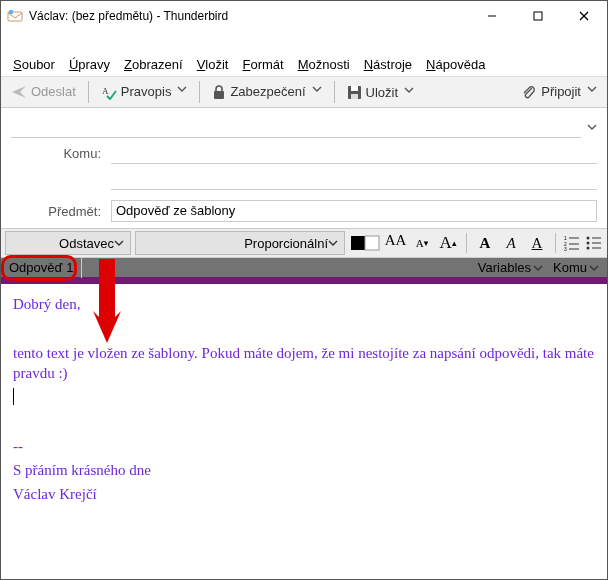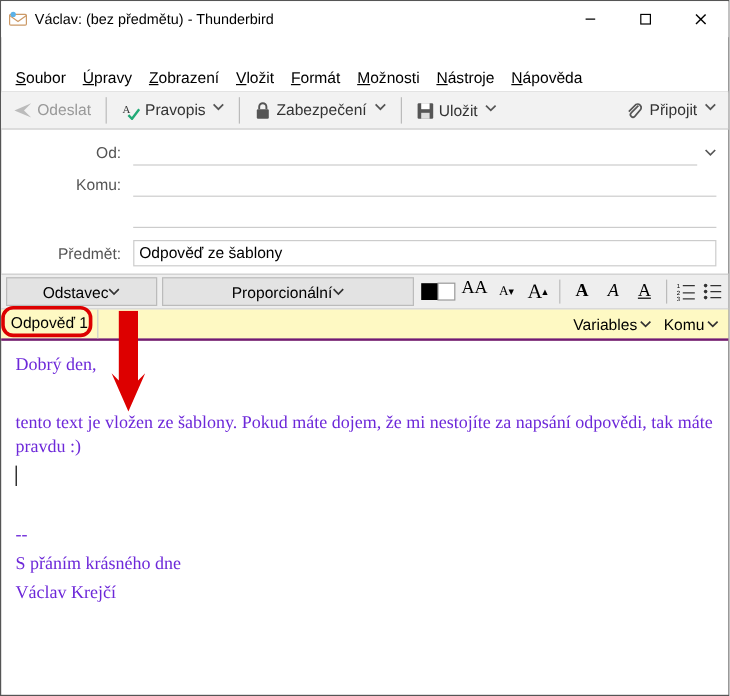--- a/index.html
+++ b/index.html
@@ -32,30 +32,30 @@
   .headers { padding: 6px 10px 4px 10px; }
   .hrow { display:flex; align-items:center; min-height:26px; }
   .hlabel { width:100px; text-align:right; padding-right:10px; color:#555; font-size:13px;}
   .hfield { flex:1; border-bottom:1px solid #ccc; height:22px; font-size:13px; padding:2px 4px;}
   .hrow .chev { margin-left:6px; }
   .formatbar {
     display:flex; align-items:center; gap:4px; padding:2px 4px;
     background:#eee; border-top:1px solid #ccc; border-bottom:1px solid #ccc;
     font-size:13px;
   }
-  .dd { background:#e3e3e3; border:1px solid #bbb; display:flex; align-items:center; justify-content:center; padding:2px 6px; height:24px;}
+  .dd { background:#e3e3e3; border:1px solid #bbb; display:flex; align-items:center; justify-content:flex-end; padding:2px 6px; height:24px;}
   .dd.para { width:126px; }
   .dd.font { width:210px; }
   .fmticon { width:22px; height:22px; display:flex; align-items:center; justify-content:center; font-family:"Times New Roman",serif; font-size:15px; }
   .fmticon.small { font-size:11px;}
   .fmticon.big { font-size:17px;}
   .fmtgroup { display:flex; align-items:center; }
   .vsep { width:1px; height:20px; background:#bbb; margin:0 3px;}
   .tabbar {
-    display:flex; background:#fef9c3; border-bottom:2px solid #701a75;
+    display:flex; align-items:center; background:#737373; border-bottom:7px solid #701a75;
     height:26px; font-size:13px;
   }
   .tab { padding:3px 8px; border-right:1px solid #ccc; position:relative;}
   .tabbar .spacer { flex:1; }
   .tabright { display:flex; gap:2px; padding-right:4px; }
   .tabrbtn { display:flex; align-items:center; gap:2px; padding:2px 4px;}
   .editor {
     flex:1; padding:10px 12px; font-size:15px; line-height:1.35;
     font-family: Liberation Serif, serif; color:#6d28d9;
     overflow:hidden; position:relative;
@@ -181,21 +181,20 @@
       <span class="chev">
           <svg class="chevsvg" viewBox="0 0 10 10">
             <path d="M1 3 L5 7 L9 3" stroke="#555" fill="none" stroke-width="1.4"></path>
           </svg>
         </span>
     </div>
   </div>
 
   <div class="headers">
     <div class="hrow">
-      <div class="hlabel">Od:</div>
       <div class="hfield"></div>
       <span class="chev">
           <svg class="chevsvg" viewBox="0 0 10 10">
             <path d="M1 3 L5 7 L9 3" stroke="#555" fill="none" stroke-width="1.4"></path>
           </svg>
         </span>
     </div>
     <div class="hrow">
       <div class="hlabel">Komu:</div>
       <div class="hfield"></div>

